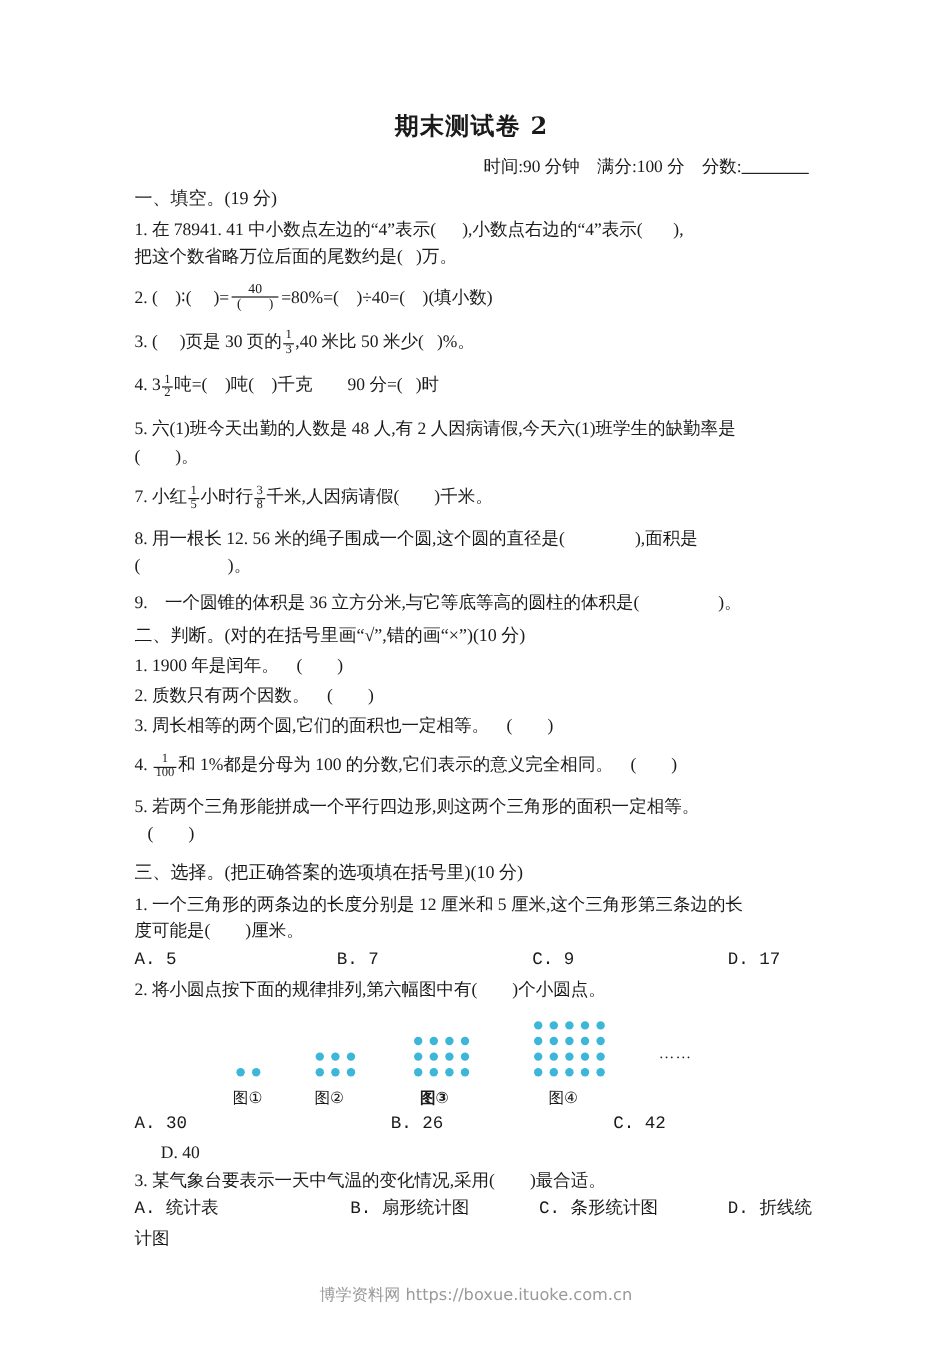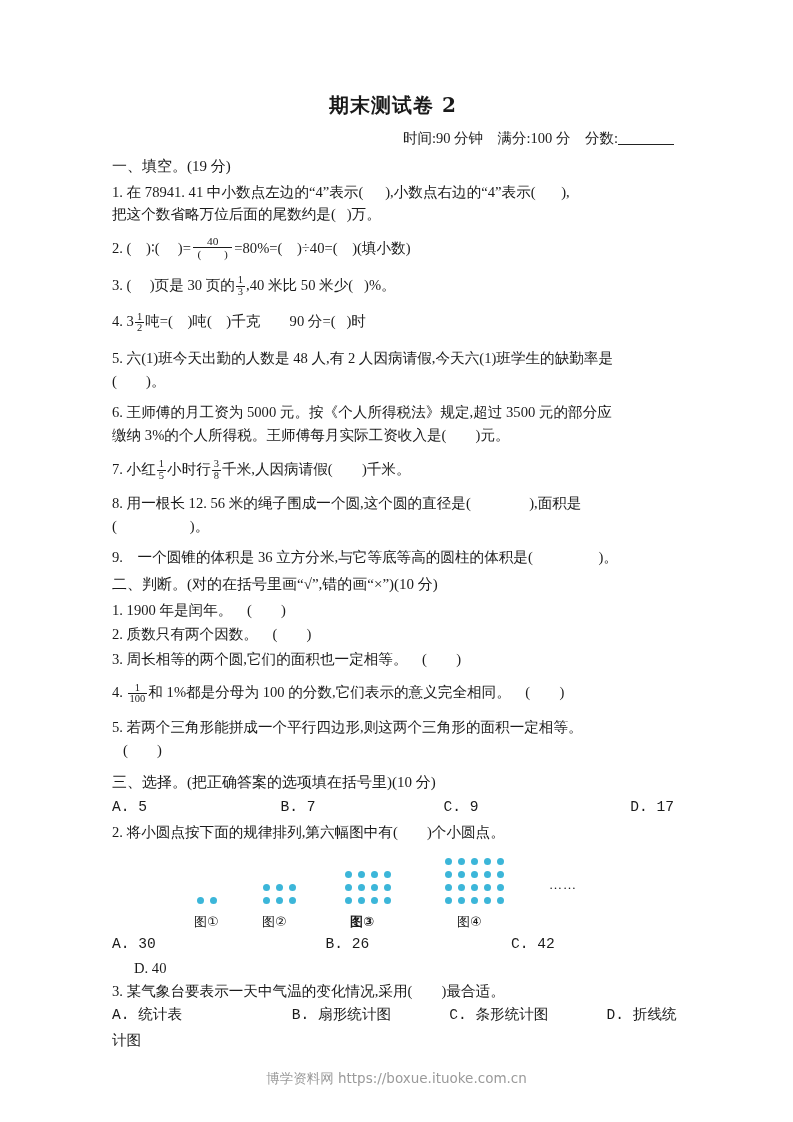--- a/index.html
+++ b/index.html
@@ -95,21 +95,21 @@
     font-size: 14.6px;
     display: flex;
     width: 100%;
     margin: 1px 0 2px 0;
     line-height: 1.5;
   }
   .choices .opt { white-space: nowrap; font-family: Liberation Mono, monospace; }
   .choices.c4 .opt:nth-child(1) { width: 30%; }
   .choices.c4 .opt:nth-child(2) { width: 29%; }
   .choices.c4 .opt:nth-child(3) { width: 29%; }
-  .choices.c4 .opt:nth-child(4) { width: 12%; text-align: right; }
+  .choices.c4 .opt:nth-child(4) { width: 12%; }
   .choices.c3 .opt:nth-child(1) { width: 38%; }
   .choices.c3 .opt:nth-child(2) { width: 33%; }
   .choices.c3 .opt:nth-child(3) { width: 29%; }
   .choices.c3b .opt:nth-child(1) { width: 32%; }
   .choices.c3b .opt:nth-child(2) { width: 28%; }
   .choices.c3b .opt:nth-child(3) { width: 28%; }
   .choices.c3b .opt:nth-child(4) { width: 12%; }
   .indent-d { margin-left: 22px; font-size: 14.6px; line-height: 1.5; }
 
   
@@ -183,24 +183,20 @@
       <span>4. 3</span><span class="frac"><span class="num">1</span><span class="den">2</span></span><span>吨=(</span><span class="nw">&nbsp;&nbsp;&nbsp;&nbsp;</span><span>)吨(</span><span class="nw">&nbsp;&nbsp;&nbsp;&nbsp;</span><span>)千克　　90 分=(</span><span class="nw">&nbsp;&nbsp;&nbsp;</span><span>)时</span>
     </div>
 
     <div class="gapline"></div>
 
     <div class="q">
       <span>5. 六(1)班今天出勤的人数是 48 人,有 2 人因病请假,今天六(1)班学生的缺勤率是</span><br>
       <span>(　　)。</span>
     </div>
 
-    <div class="q sp">
-      <span>6. 王师傅的月工资为 5000 元。按《个人所得税法》规定,超过 3500 元的部分应</span><br>
-      <span>缴纳 3%的个人所得税。王师傅每月实际工资收入是(　　)元。</span>
-    </div>
 
     <div class="q tall sp">
       <span>7. 小红</span><span class="frac"><span class="num">1</span><span class="den">5</span></span><span>小时行</span><span class="frac"><span class="num">3</span><span class="den">8</span></span><span>千米,人因病请假(　　)千米。</span>
     </div>
 
     <div class="q sp">
       <span>8. 用一根长 12. 56 米的绳子围成一个圆,这个圆的直径是(　　　　),面积是</span><br>
       <span>(　　　　　)。</span>
     </div>
 
@@ -218,20 +214,24 @@
       <span>4. </span><span class="frac"><span class="num">1</span><span class="den">100</span></span><span>和 1%都是分母为 100 的分数,它们表示的意义完全相同。　(　　)</span>
     </div>
 
     <div class="q sp">
       <span>5. 若两个三角形能拼成一个平行四边形,则这两个三角形的面积一定相等。</span><br>
       <span class="nw">&nbsp;&nbsp;&nbsp;</span><span>(　　)</span>
     </div>
 
     <div class="sec-head" style="margin-top:10px">三、选择。(把正确答案的选项填在括号里)(10 分)</div>
 
+    <div class="q">
+      <span>1. 一个三角形的两条边的长度分别是 12 厘米和 5 厘米,这个三角形第三条边的长</span><br>
+      <span>度可能是(　　)厘米。</span>
+    </div>
 
     <div class="choices c4">
       <span class="opt">A.  5</span>
       <span class="opt">B.  7</span>
       <span class="opt">C.  9</span>
       <span class="opt">D.  17</span>
     </div>
 
     <div class="q">2. 将小圆点按下面的规律排列,第六幅图中有(　　)个小圆点。</div>
 

